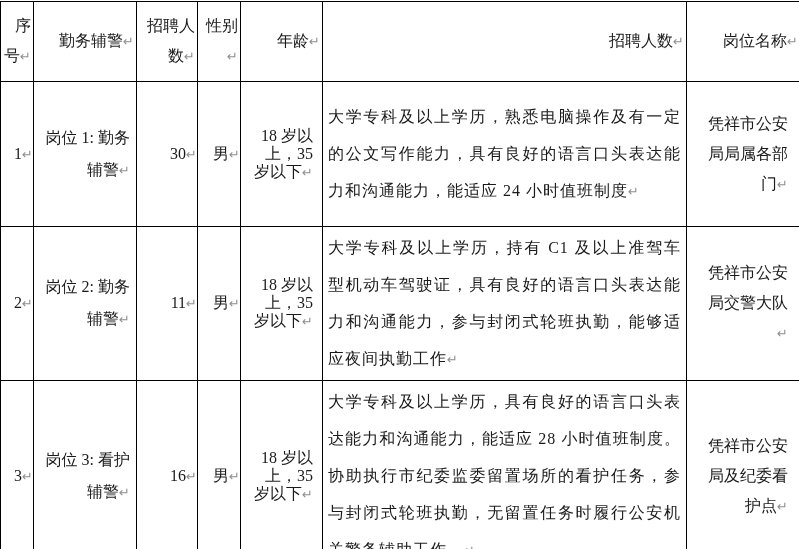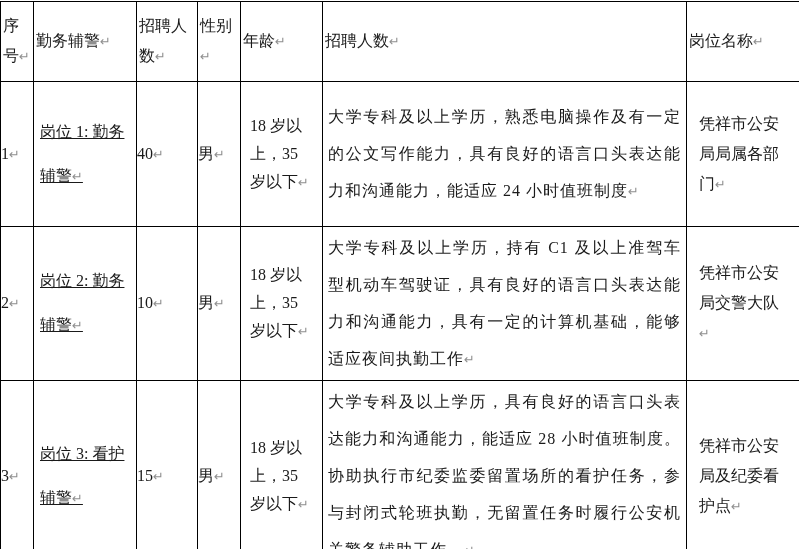--- a/index.html
+++ b/index.html
@@ -12,35 +12,35 @@
     border-collapse:collapse;
     table-layout:fixed;
     width:800px;
     margin-top:1px;
   }
   .doc th,.doc td{
     border:1px solid #000000;
     font-weight:normal;
     font-size:16px;
     vertical-align:middle;
-    text-align:left;
+    text-align:right;
     overflow:hidden;
     padding:0;
     background:#ffffff;
   }
   tr.r-head{height:80px;}
   tr.r-1{height:145px;}
   tr.r-2{height:143px;}
   tr.r-3{height:175px;}
   .doc th{line-height:30px;padding:0 2px;}
   td.c-serial{line-height:28px;}
-  td.c-title{line-height:44px;padding:0 6px;text-decoration:underline;}
+  td.c-title{line-height:32px;padding:0 6px;}
   td.c-count{line-height:28px;}
   td.c-gender{line-height:28px;}
-  td.c-age{line-height:28px;padding:0 9px;}
+  td.c-age{line-height:18px;padding:0 9px;}
   td.c-req{
     text-align:justify;
     text-align-last:left;
     line-height:37px;
     padding:2px 5px;
     letter-spacing:1px;
   }
   td.c-loc{line-height:30px;padding:0 12px;margin-left:16px;}
   .mark{
     color:#8f8f8f;
@@ -69,40 +69,40 @@
       <th><span>招聘人数</span><span class="mark">↵</span></th>
       <th><span>性别</span><span class="mark">↵</span></th>
       <th><span>年龄</span><span class="mark">↵</span></th>
       <th><span>招聘人数</span><span class="mark">↵</span></th>
       <th><span>岗位名称</span><span class="mark">↵</span></th>
     </tr>
 
     <tr class="r-1">
       <td class="c-serial"><span>1</span><span class="mark">↵</span></td>
       <td class="c-title"><span>岗位 1: 勤务辅警</span><span class="mark">↵</span></td>
-      <td class="c-count"><span>40</span><span class="mark">↵</span></td>
+      <td class="c-count"><span>30</span><span class="mark">↵</span></td>
       <td class="c-gender"><span>男</span><span class="mark">↵</span></td>
       <td class="c-age"><span>18 岁以上，35 岁以下</span><span class="mark">↵</span></td>
       <td class="c-req"><span>大学专科及以上学历，熟悉电脑操作及有一定的公文写作能力，具有良好的语言口头表达能力和沟通能力，能适应 24 小时值班制度</span><span class="mark">↵</span></td>
       <td class="c-loc"><span>凭祥市公安局局属各部门</span><span class="mark">↵</span></td>
     </tr>
 
     <tr class="r-2">
       <td class="c-serial"><span>2</span><span class="mark">↵</span></td>
       <td class="c-title"><span>岗位 2: 勤务辅警</span><span class="mark">↵</span></td>
-      <td class="c-count"><span>10</span><span class="mark">↵</span></td>
+      <td class="c-count"><span>11</span><span class="mark">↵</span></td>
       <td class="c-gender"><span>男</span><span class="mark">↵</span></td>
       <td class="c-age"><span>18 岁以上，35 岁以下</span><span class="mark">↵</span></td>
-      <td class="c-req"><span>大学专科及以上学历，持有 C1 及以上准驾车型机动车驾驶证，具有良好的语言口头表达能力和沟通能力，具有一定的计算机基础，能够适应夜间执勤工作</span><span class="mark">↵</span></td>
+      <td class="c-req"><span>大学专科及以上学历，持有 C1 及以上准驾车型机动车驾驶证，具有良好的语言口头表达能力和沟通能力，参与封闭式轮班执勤，能够适应夜间执勤工作</span><span class="mark">↵</span></td>
       <td class="c-loc"><span>凭祥市公安局交警大队</span><span class="mark">↵</span></td>
     </tr>
 
     <tr class="r-3">
       <td class="c-serial"><span>3</span><span class="mark">↵</span></td>
       <td class="c-title"><span>岗位 3: 看护辅警</span><span class="mark">↵</span></td>
-      <td class="c-count"><span>15</span><span class="mark">↵</span></td>
+      <td class="c-count"><span>16</span><span class="mark">↵</span></td>
       <td class="c-gender"><span>男</span><span class="mark">↵</span></td>
       <td class="c-age"><span>18 岁以上，35 岁以下</span><span class="mark">↵</span></td>
       <td class="c-req"><span>大学专科及以上学历，具有良好的语言口头表达能力和沟通能力，能适应 28 小时值班制度。协助执行市纪委监委留置场所的看护任务，参与封闭式轮班执勤，无留置任务时履行公安机关警务辅助工作。</span><span class="mark">↵</span></td>
       <td class="c-loc"><span>凭祥市公安局及纪委看护点</span><span class="mark">↵</span></td>
     </tr>
   </tbody>
 </table>
 
 </body></html>

